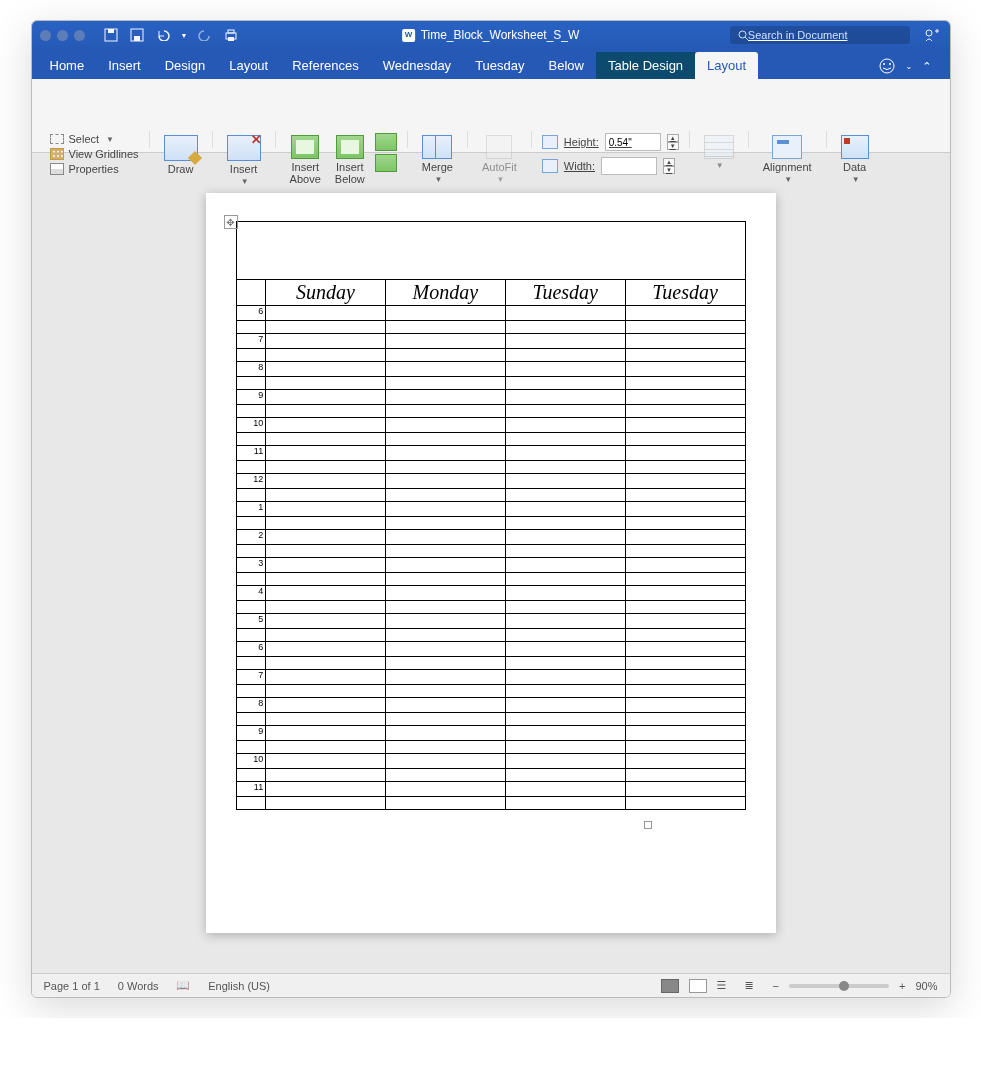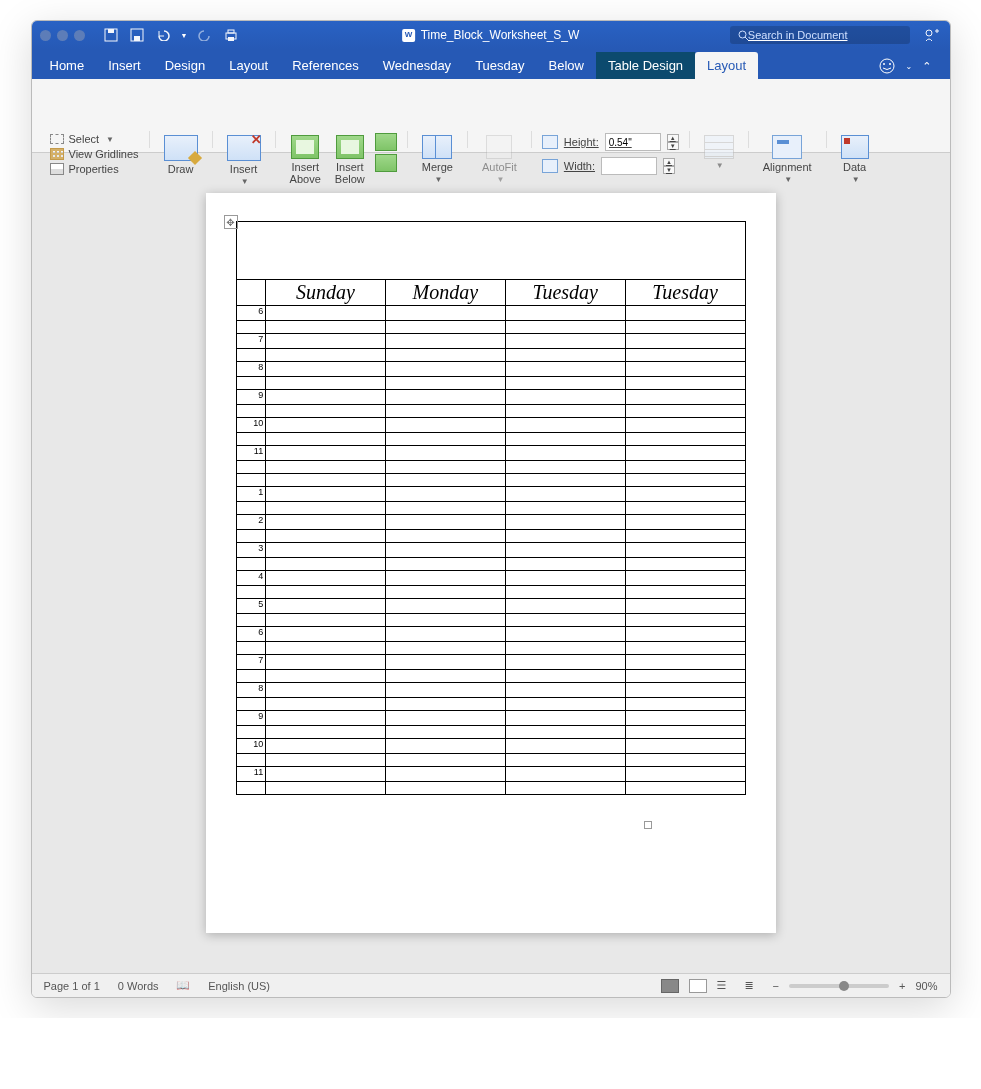--- a/index.html
+++ b/index.html
@@ -377,20 +377,27 @@
               <td></td>
               <td></td>
             </tr>
             <tr class="slot">
               <td class="time-col"></td>
               <td></td>
               <td></td>
               <td></td>
               <td></td>
             </tr>
+            <tr class="slot first">
+              <td class="time-col">12</td>
+              <td></td>
+              <td></td>
+              <td></td>
+              <td></td>
+            </tr>
             <tr class="slot">
               <td class="time-col"></td>
               <td></td>
               <td></td>
               <td></td>
               <td></td>
             </tr>
             <tr class="slot first">
               <td class="time-col">1</td>
               <td></td>

